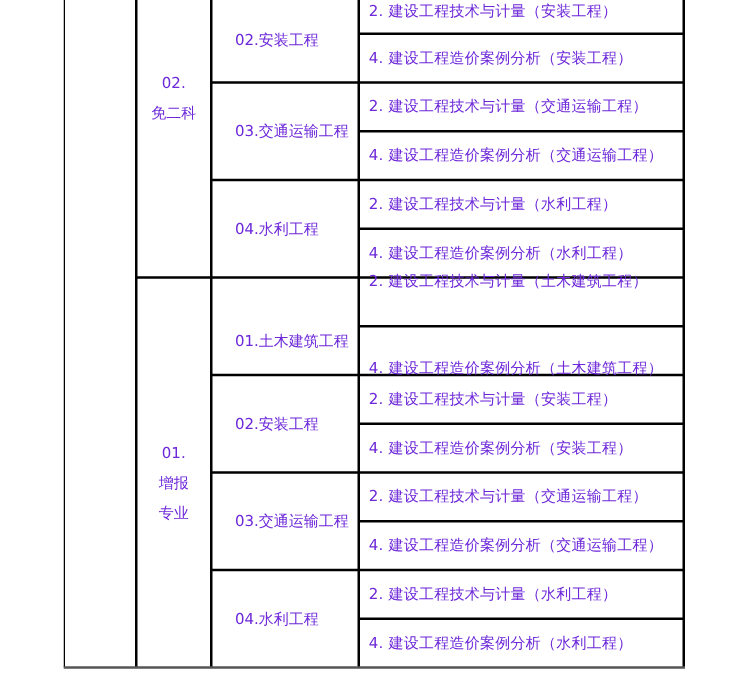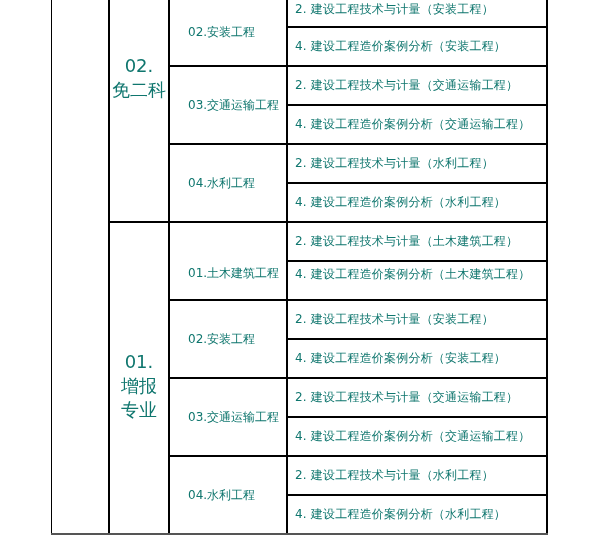--- a/index.html
+++ b/index.html
@@ -1,21 +1,21 @@
 <!DOCTYPE html>
 <html><head>
 <meta charset="utf-8">
 <style>
   html, body { margin:0; padding:0; background:#fff; }
   body { width:600px; height:538px; overflow:hidden; position:relative;
     font-family: "DejaVu Sans", "Liberation Sans", sans-serif; color:#333; }
   .vline { position:absolute; background:#000; }
   .hline { position:absolute; background:#000; height:2px; }
-  .cell { position:absolute; display:flex; align-items:center; font-size:12px; color:#0f766e; }
-  .cat { justify-content:center; text-align:center; font-size:18px; line-height:24px; flex-direction:column; }
+  .cell { position:absolute; display:flex; align-items:center; font-size:12px; color:#6d28d9; }
+  .cat { justify-content:center; text-align:center; font-size:12px; line-height:24px; flex-direction:column; }
   .sub { padding-left:18px; }
   .course { padding-left:7px; letter-spacing:0.2px; }
 </style>
 </head>
 <body>
 
 <div id="table">
 
   <div class="vline" style="left:51px;top:0;width:1px;height:534px;"></div>
   <div class="vline" style="left:108px;top:0;width:2px;height:534px;"></div>
@@ -79,25 +79,25 @@
     </div>
   <div class="hline" style="left:168px;top:377px;width:380px;"></div>
   <div class="cell sub" style="left:170px;top:379px;width:116px;height:76px;">
       <span>03.交通运输工程</span>
     </div>
   <div class="hline" style="left:168px;top:455px;width:380px;"></div>
   <div class="cell sub" style="left:170px;top:457px;width:116px;height:76px;">
       <span>04.水利工程</span>
     </div>
 
-  <div class="cell course" style="left:288px;top:223px;width:258px;height:37px;">
+  <div class="cell course" style="left:288px;top:207px;width:258px;height:37px;">
       <span>2. 建设工程技术与计量（土木建筑工程）</span>
     </div>
   <div class="hline" style="left:287px;top:260px;width:260px;"></div>
-  <div class="cell course" style="left:288px;top:256px;width:258px;height:37px;">
+  <div class="cell course" style="left:288px;top:276px;width:258px;height:37px;">
       <span>4. 建设工程造价案例分析（土木建筑工程）</span>
     </div>
   <div class="cell course" style="left:288px;top:301px;width:258px;height:37px;">
       <span>2. 建设工程技术与计量（安装工程）</span>
     </div>
   <div class="hline" style="left:287px;top:338px;width:260px;"></div>
   <div class="cell course" style="left:288px;top:340px;width:258px;height:37px;">
       <span>4. 建设工程造价案例分析（安装工程）</span>
     </div>
   <div class="cell course" style="left:288px;top:379px;width:258px;height:37px;">

